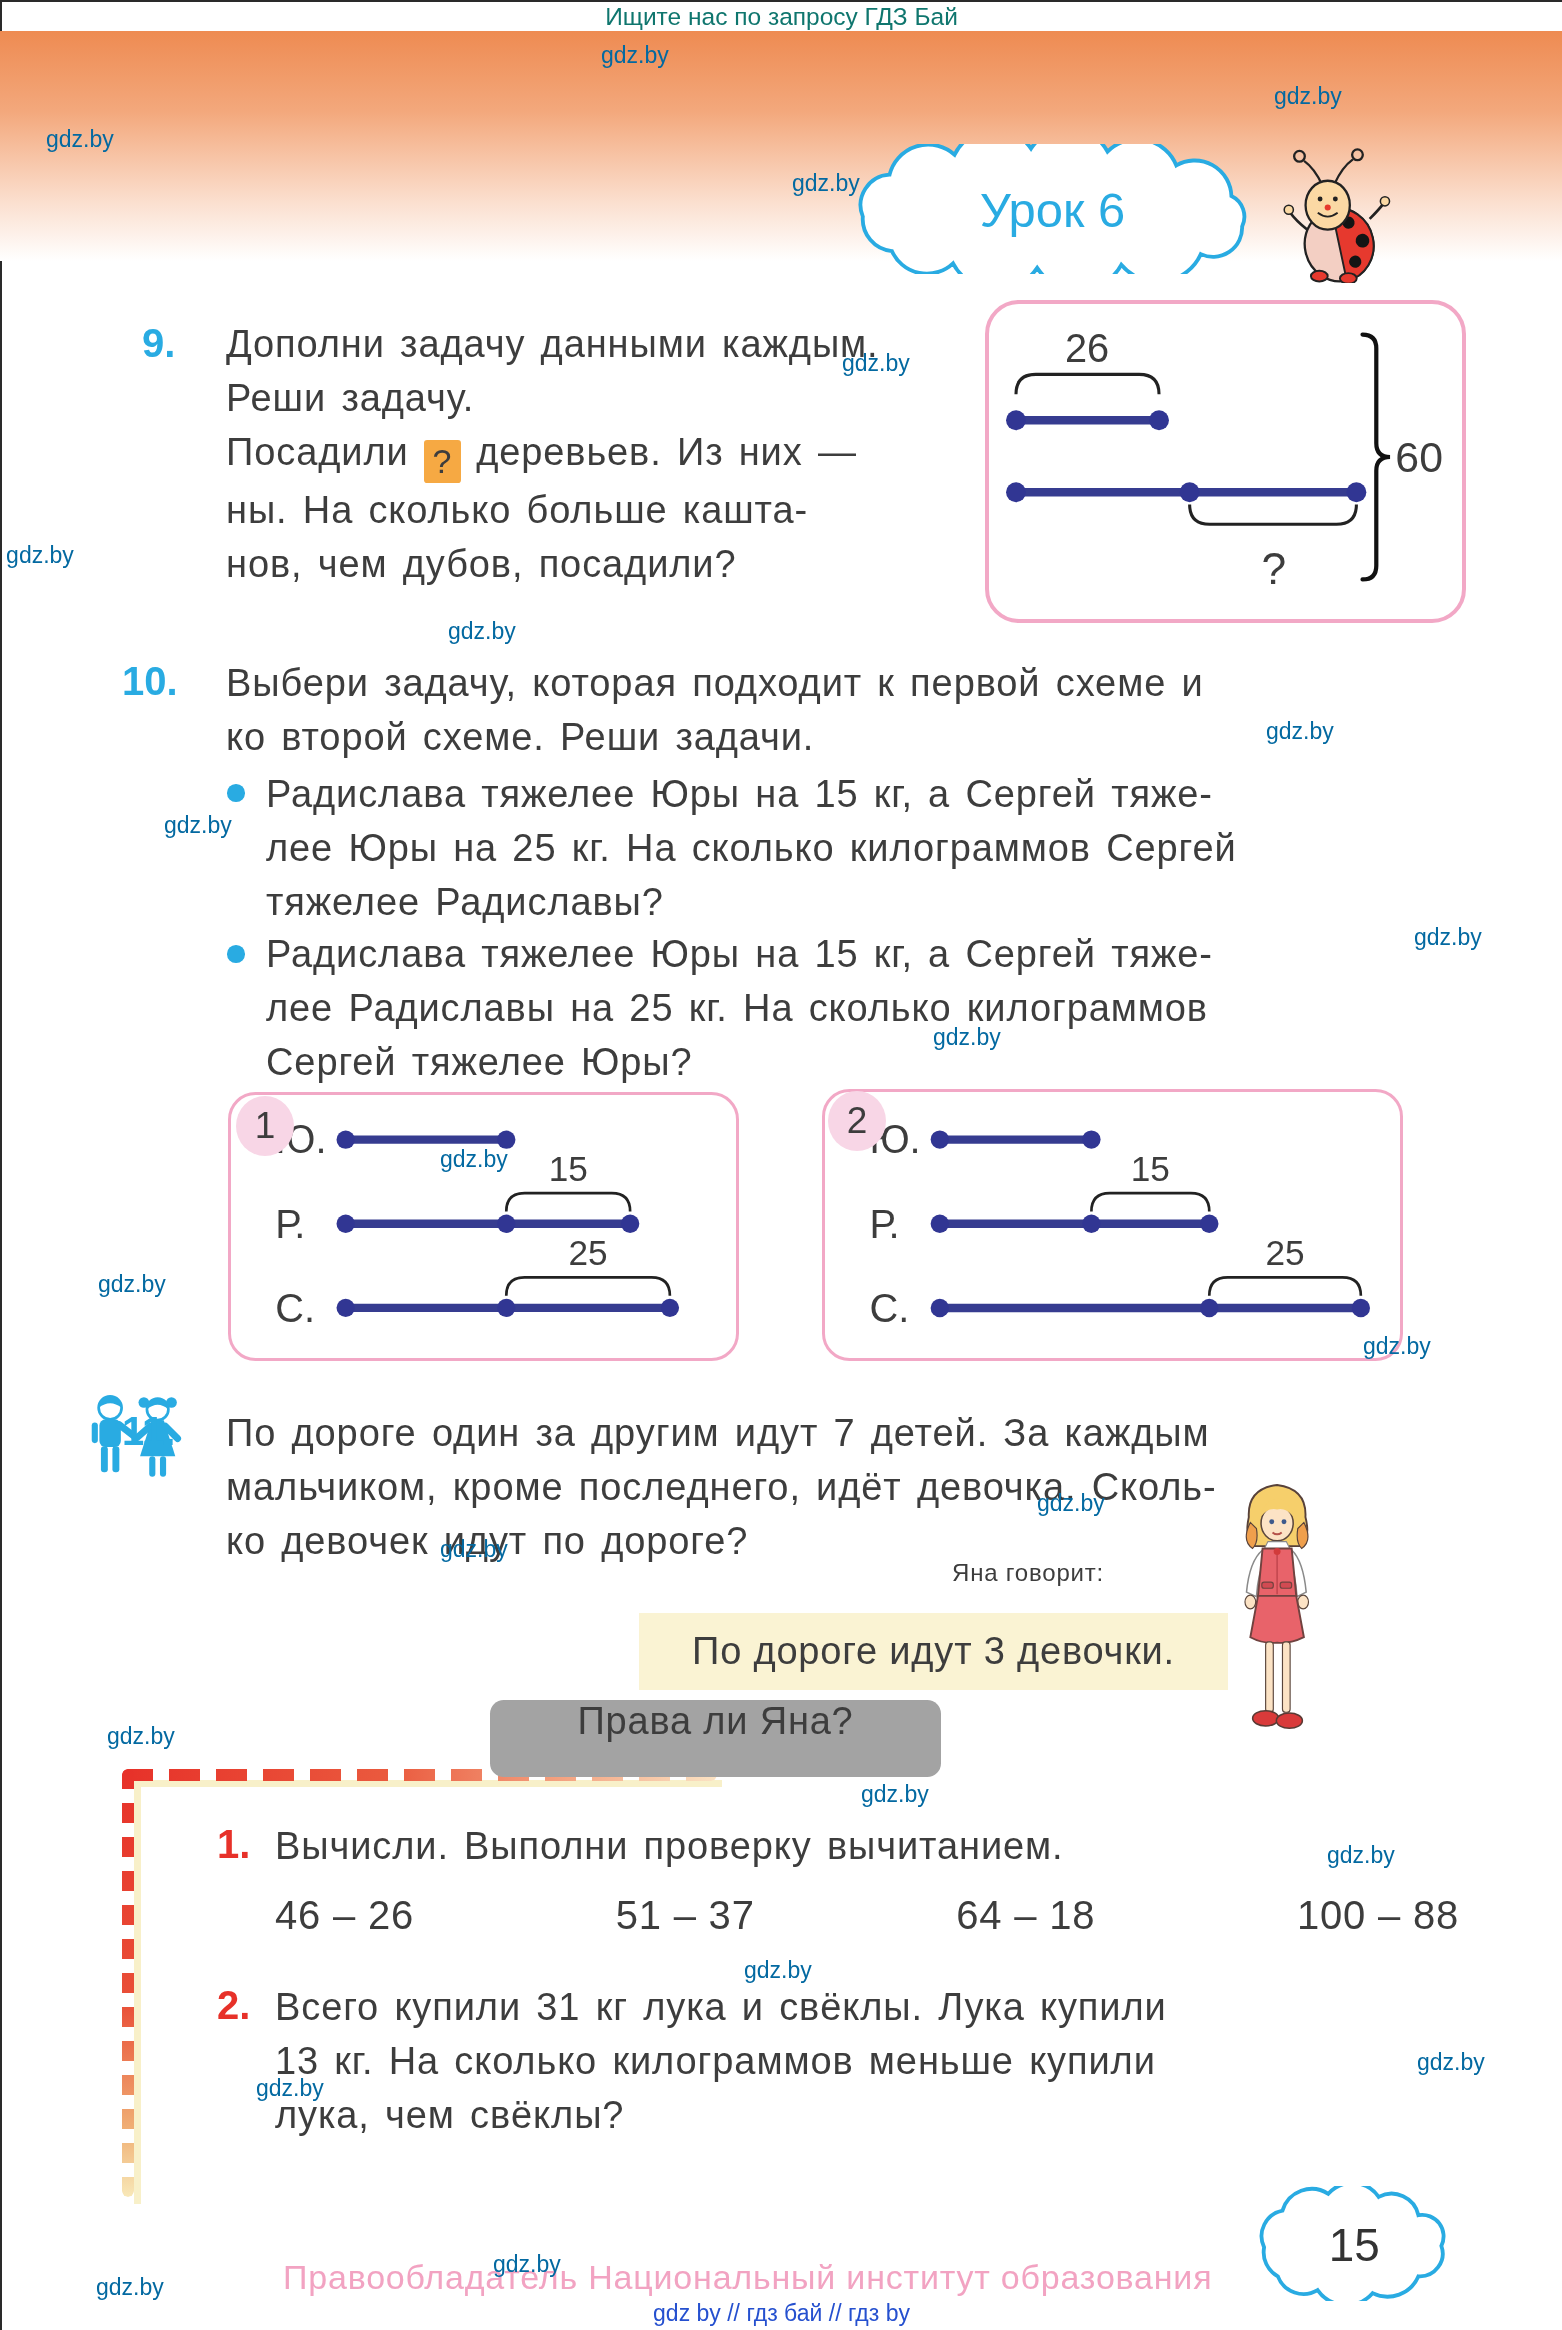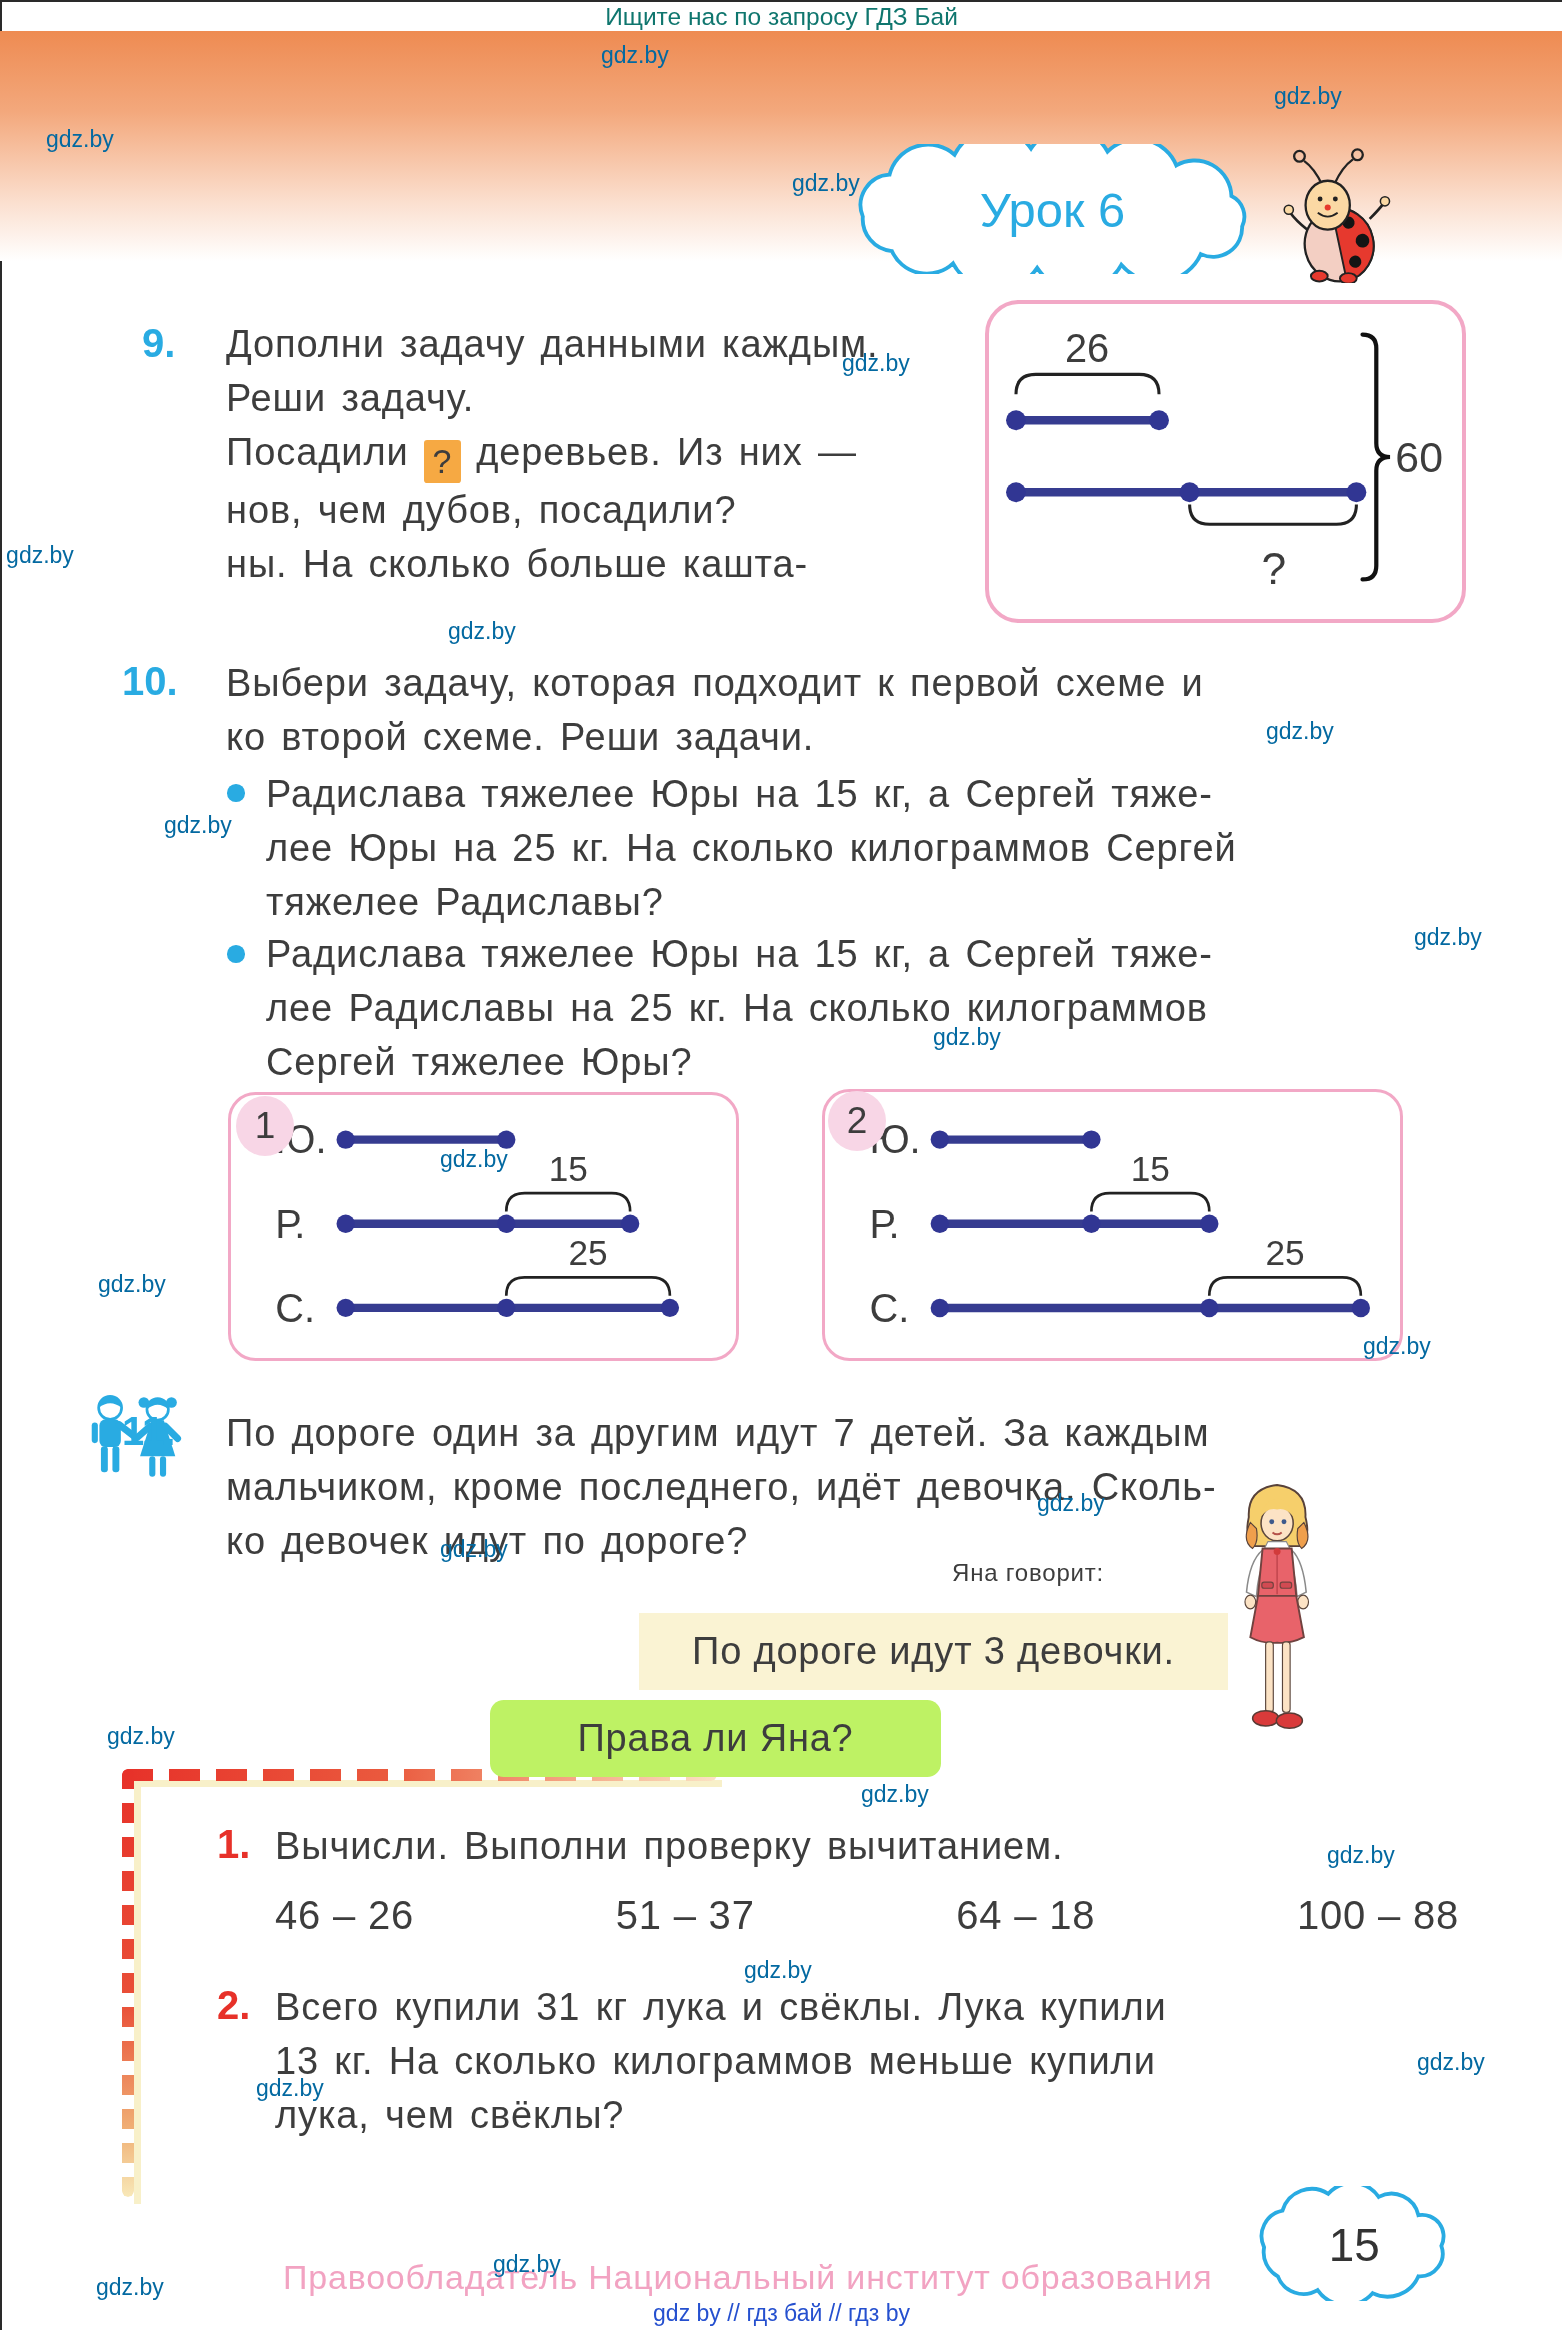--- a/index.html
+++ b/index.html
@@ -19,21 +19,21 @@
   .qbox{display:inline-block;background:#f6a943;color:#3d3d3d;text-align:center;border-radius:3.1px;
         vertical-align:-7.7px;}
   .qbox.small{width:37px;height:43px;font-size:34px;line-height:43px;}
   .qbox.big{width:47px;height:58px;font-size:41px;line-height:58px;vertical-align:-13.8px;}
   .bullet-dot{position:absolute;width:17.6px;height:17.6px;border-radius:50%;background:#29abe2;z-index:10;}
   .frame{position:absolute;background:#fff;border:4.6px solid #f2a8c6;border-radius:34px;z-index:9;}
   .scheme-badge{position:absolute;width:58px;height:60px;border-radius:50%;background:#f8d6e6;
         font-size:37px;color:#3d3d3d;display:flex;align-items:center;justify-content:center;z-index:12;}
   .quote-box{position:absolute;background:#faf3d3;display:flex;align-items:center;justify-content:center;
         font-size:38px;letter-spacing:0.8px;z-index:10;}
-  .question-box{position:absolute;background:#bef264;border-radius:13.8px;display:flex;align-items:center;
+  .question-box{position:absolute;background:#a3a3a3;border-radius:13.8px;display:flex;align-items:flex-start;
         justify-content:center;font-size:38px;letter-spacing:0.8px;z-index:10;}
   .says{position:absolute;font-size:24px;letter-spacing:0.8px;z-index:10;}
   .dash-top{position:absolute;left:122px;top:1769px;width:595px;height:11.5px;z-index:8;
         background:linear-gradient(to right,#e73129 0%,#ea5a3e 45%,#f4a583 75%,#fbe3c4 100%);
         -webkit-mask-image:repeating-linear-gradient(to right,#000 0 31px,transparent 31px 47px);
         mask-image:repeating-linear-gradient(to right,#000 0 31px,transparent 31px 47px);border-radius:6.1px;}
   .dash-left{position:absolute;left:122px;top:1769px;width:11.5px;height:428px;z-index:8;
         background:linear-gradient(to bottom,#e73129 0%,#e95038 55%,#f0b277 85%,#f8e8b8 100%);
         -webkit-mask-image:repeating-linear-gradient(to bottom,#000 0 20px,transparent 20px 34px);
         mask-image:repeating-linear-gradient(to bottom,#000 0 20px,transparent 20px 34px);border-radius:6.1px;}
@@ -110,22 +110,22 @@
     <path d="M74,98 Q87,108 100,98" stroke="#222" stroke-width="2.5" fill="none"></path>
     <ellipse cx="76" cy="181" rx="11" ry="7" fill="#e6392e" stroke="#222" stroke-width="2.5"></ellipse>
     <ellipse cx="114" cy="184" rx="11" ry="7" fill="#e6392e" stroke="#222" stroke-width="2.5"></ellipse>
   </svg>
 
   <div class="pnum" style="left:142px;top:321px;">9.</div>
   <div class="tblock body-text" style="left:226px;top:317px;">
     <div>Дополни задачу данными каждым.</div>
     <div>Реши задачу.</div>
     <div><span>Посадили</span> <span class="qbox small">?</span> <span>деревьев. Из них —</span></div>
+    <div>ны. На сколько больше кашта-</div>
     <div>нов, чем дубов, посадили?</div>
-    <div>ны. На сколько больше кашта-</div>
   </div>
 
   <div class="frame" style="left:985px;top:300px;width:473px;height:315px;">
     <svg width="464" height="306" viewBox="0 0 606 400" style="position:absolute;left:0;top:0;">
       <path d="M35,118 Q35,92 61,92 L196,92 Q222,92 222,118" stroke="#222" stroke-width="4" fill="none"></path>
       <text x="128" y="76" text-anchor="middle" font-size="52" fill="#3d3d3d">26</text>
       <line x1="35" y1="152" x2="222" y2="152" stroke="#363c90" stroke-width="11"></line>
       <circle cx="35" cy="152" r="13" fill="#313693"></circle>
         <circle cx="222" cy="152" r="13" fill="#313693"></circle>
       <line x1="35" y1="246" x2="480" y2="246" stroke="#363c90" stroke-width="11"></line>

